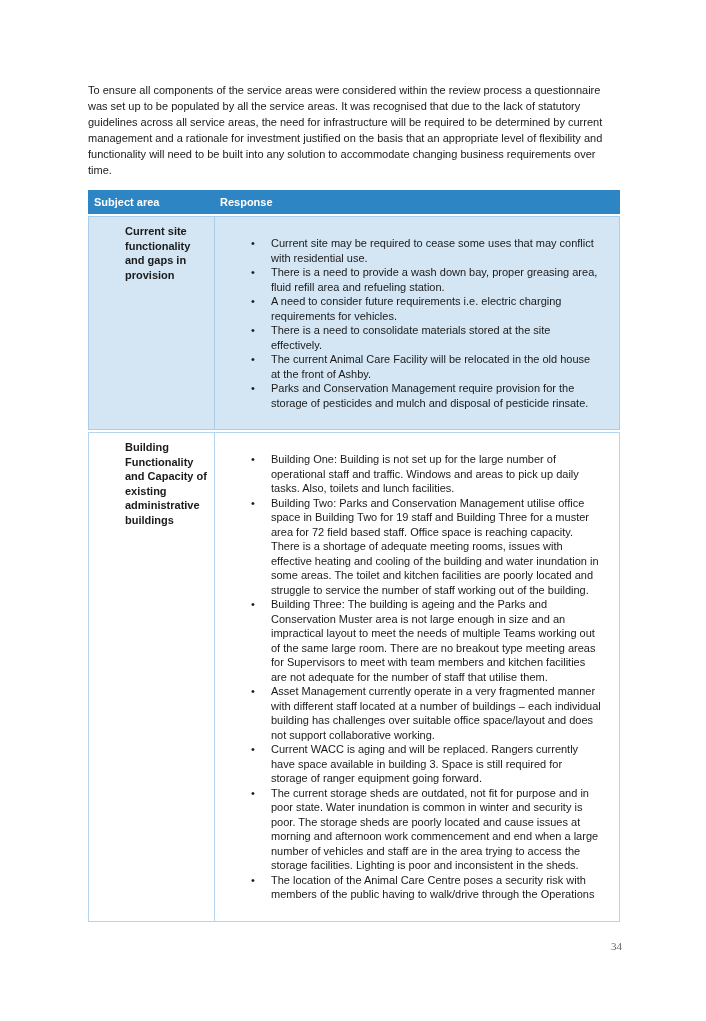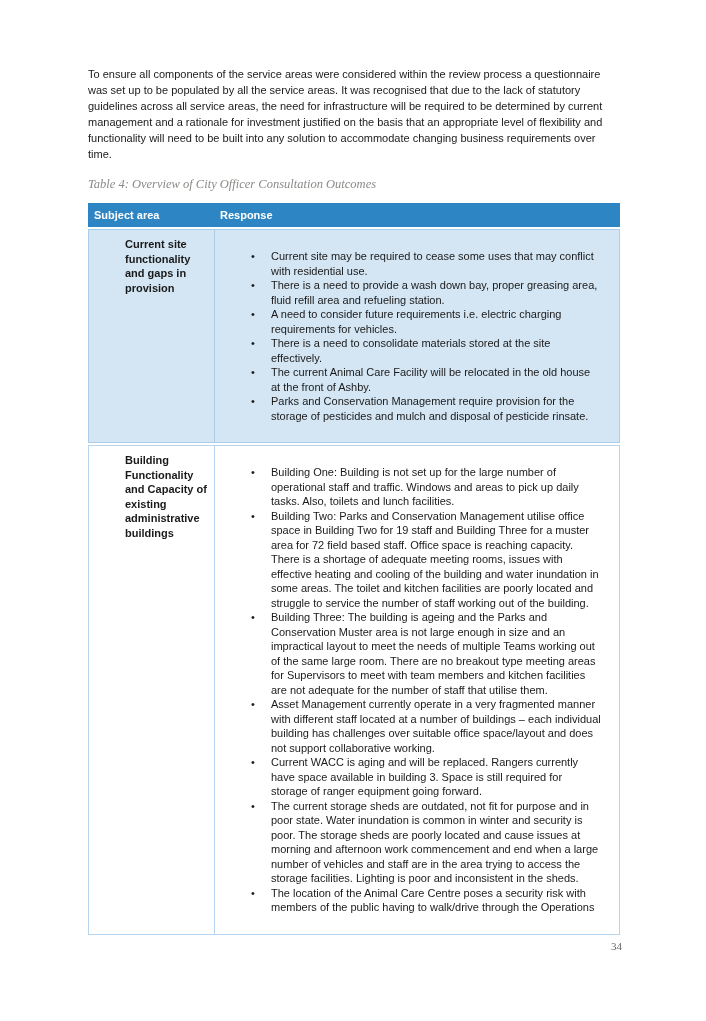--- a/index.html
+++ b/index.html
@@ -12,21 +12,21 @@
     width: 706px;
     height: 1021px;
     background: #ffffff;
     overflow: hidden;
     font-family: "Liberation Sans", sans-serif;
     color: #1a1a1a;
   }
   .content {
     position: absolute;
     left: 88px;
-    top: 66px;
+    top: 82px;
     width: 532px;
   }
   .body-text {
     font-size: 11px;
     line-height: 16px;
     margin: 0 0 10px 0;
     color: #1a1a1a;
   }
   .caption {
     font-family: "Liberation Serif", serif;
@@ -97,21 +97,20 @@
 </style>
 </head>
 <body>
 
 <div class="page">
   <div class="content">
 
     <p class="body-text">To ensure all components of the service areas were considered within the review process a questionnaire was set up to be populated by all the service areas. It was recognised that due to the lack of statutory guidelines across all service areas, the need for infrastructure will be required to be determined by current management and a rationale for investment justified on the basis that an appropriate level of flexibility and functionality will need to be built into any solution to accommodate changing business requirements over time.</p>
 
 
-    <p class="caption">Table 4: Overview of City Officer Consultation Outcomes</p>
 
     <table class="consult">
       <colgroup>
         <col class="c1">
         <col class="c2">
       </colgroup>
       <thead>
         <tr>
           <th>Subject area</th>
           <th>Response</th>

